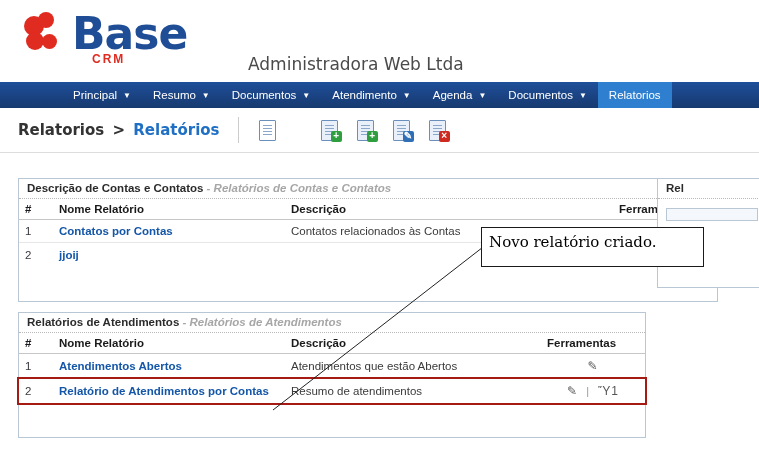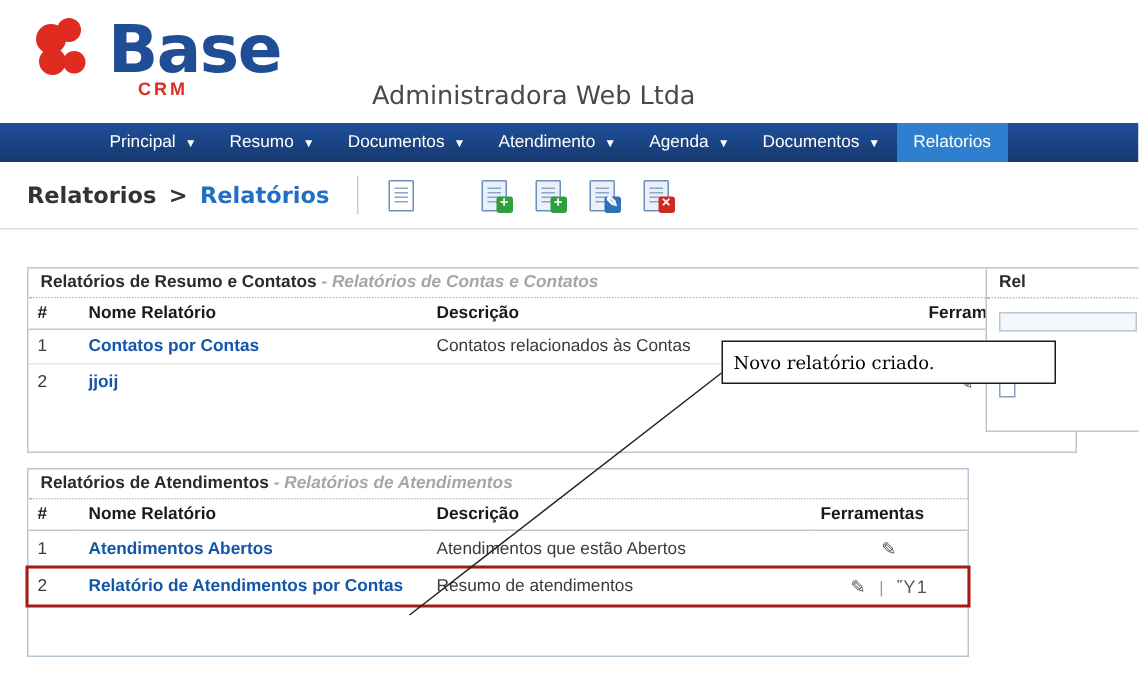--- a/index.html
+++ b/index.html
@@ -268,24 +268,24 @@
     font-size: 11px;
     color: #555;
   }
 
   
   .callout {
     position: absolute;
     left: 481px;
     top: 227px;
     width: 223px;
-    height: 29px;
+    height: 40px;
     background: #ffffff;
     border: 1px solid #1a1a1a;
-    font-size: 12px;
+    font-size: 15px;
     color: #000000;
     line-height: 29px;
     padding-left: 7px;
     box-sizing: border-box;
     font-family: "DejaVu Serif", serif;
     z-index: 40;
   }
   .leader {
     position: absolute;
     left: 265px;
@@ -371,21 +371,21 @@
     <span class="badge blue">✎</span>
   </span>
   <span class="tool-icon">
     <span class="page blue lines"></span>
     <span class="badge red">×</span>
   </span>
 </div>
 
 <div class="panel" style="left:18px; top:178px; width:700px; height:124px;">
   <div class="panel-head">
-    <span>Relatórios de Resumo e Contatos</span>
+    <span>Descrição de Contas e Contatos</span>
     <span class="muted">- Relatórios de Contas e Contatos</span>
   </div>
   <table class="grid">
     <thead>
       <tr>
         <th class="col-num">#</th>
         <th class="col-name">Nome Relatório</th>
         <th>Descrição</th>
         <th class="col-tools">Ferramentas</th>
       </tr>

